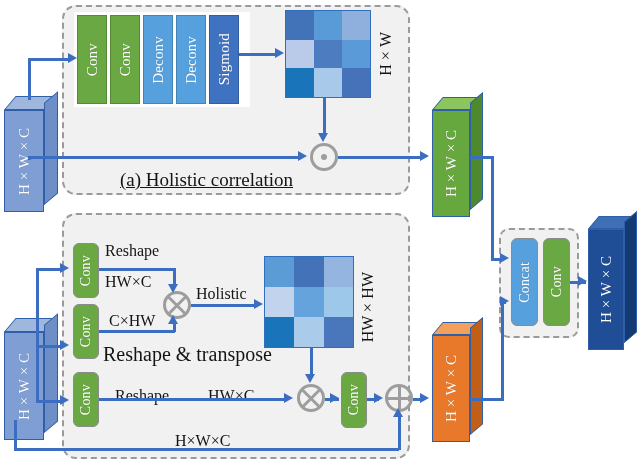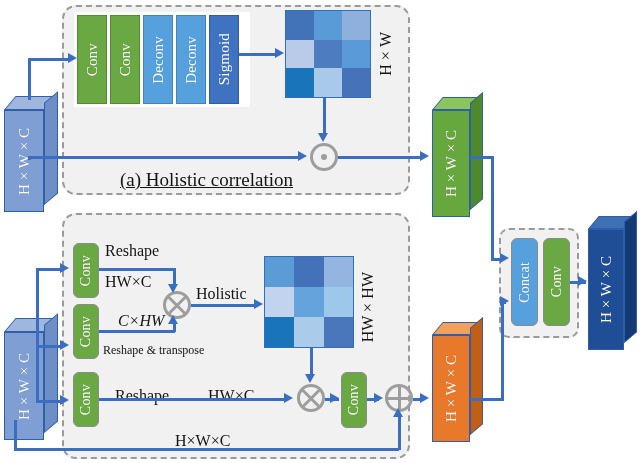--- a/index.html
+++ b/index.html
@@ -106,22 +106,22 @@
   </div>
   <div class="vblock rounded" style="left:73px;top:304px;width:26px;height:55px;background:#6aa843;">
     <span style="font-size:14px;">Conv</span>
   </div>
   <div class="vblock rounded" style="left:73px;top:372px;width:26px;height:55px;background:#6aa843;">
     <span style="font-size:14px;">Conv</span>
   </div>
 
   <div class="lbl" style="left:105px;top:243px;font-size:16px;">Reshape</div>
   <div class="lbl" style="left:105px;top:274px;font-size:16px;">HW×C</div>
-  <div class="lbl" style="left:118px;top:313px;font-size:16px;font-style:italic;">C×HW</div>
-  <div class="lbl" style="left:103px;top:344px;font-size:12px;">Reshape &amp; transpose</div>
+  <div class="lbl" style="left:109px;top:313px;font-size:16px;">C×HW</div>
+  <div class="lbl" style="left:103px;top:344px;font-size:20px;">Reshape &amp; transpose</div>
   <div class="lbl" style="left:115px;top:388px;font-size:16px;">Reshape</div>
   <div class="lbl" style="left:208px;top:388px;font-size:16px;">HW×C</div>
   <div class="lbl" style="left:175px;top:433px;font-size:16px;">H×W×C</div>
   <div class="lbl" style="left:196px;top:286px;font-size:16px;">Holistic</div>
 
   <div class="matrix" style="left:264px;top:256px;width:90px;height:92px;grid-template-columns:1fr 1fr 1fr;grid-template-rows:1fr 1fr 1fr;">
     <div style="background:#5b9bd6"></div>
     <div style="background:#4372b9"></div>
     <div style="background:#93b5e0"></div>
     <div style="background:#c2d3ed"></div>

